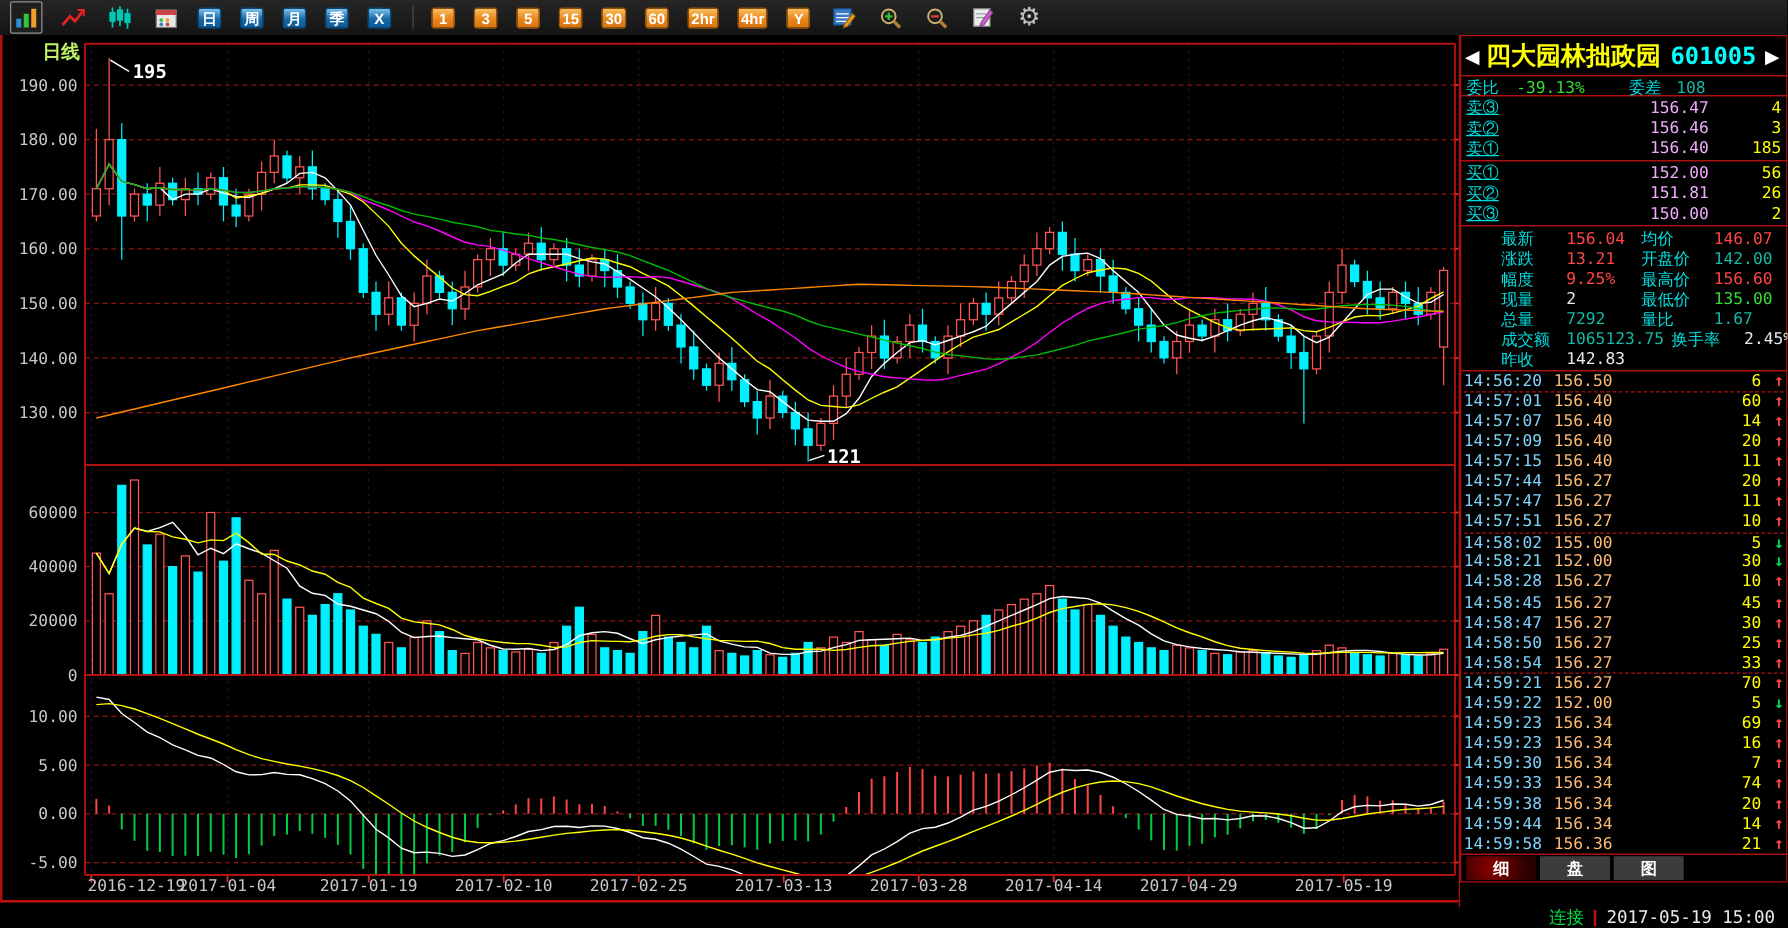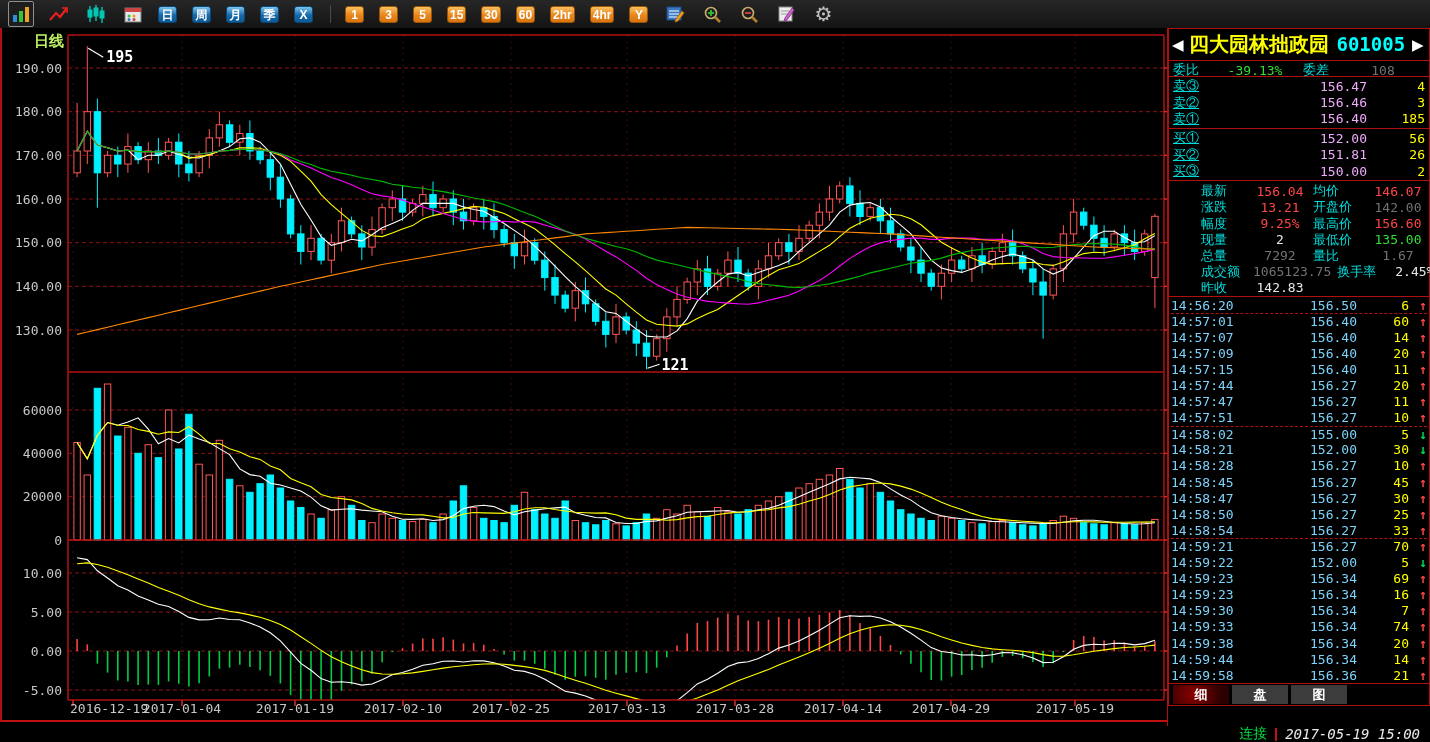--- a/index.html
+++ b/index.html
@@ -29,49 +29,49 @@
   
   .panel{position:absolute;left:1167px;top:28px;width:263px;height:698px;background:#000;
     border-left:1px solid #b01010;box-sizing:border-box;}
   .pbox{border:1px solid #b01010;margin-top:-1px;padding:0 4px;box-sizing:border-box;}
   .p-title{height:33px;display:flex;align-items:center;padding:0 3px;box-sizing:border-box;}
   .arr{color:#fff;font-size:15px;cursor:pointer;width:14px;}
   .sname{color:#ffff00;font-weight:bold;font-size:20px;flex:1;text-align:center;white-space:nowrap;}
   .scode{color:#00ffff;font-weight:bold;font-size:19px;margin:0 4px 0 2px;
     font-family:"DejaVu Sans Mono",monospace;}
   .lbl{color:#00dddd;font-size:13px;white-space:nowrap;}
-  .val{text-align:center;font-family:"DejaVu Sans Mono",monospace;font-size:13px;white-space:nowrap;}
-  .red{color:#ff4545;}.yellow{color:#737373;}.green{color:#33dd33;}.white{color:#e8e8e8;}
+  .val{text-align:left;font-family:"DejaVu Sans Mono",monospace;font-size:13px;white-space:nowrap;}
+  .red{color:#ff4545;}.yellow{color:#14b8a6;}.green{color:#33dd33;}.white{color:#e8e8e8;}
   .wrow{display:grid;grid-template-columns:40px 1fr 44px 1fr;height:17px;align-items:center;}
   .orow{display:flex;height:16.4px;align-items:center;}
   .orow .lbl{width:46px;text-decoration:underline;}
   .orow .prc{flex:1;text-align:right;color:#f0abfc;font-family:"DejaVu Sans Mono",monospace;font-size:13px;}
   .orow .vol{width:58px;text-align:right;color:#ffff00;font-family:"DejaVu Sans Mono",monospace;font-size:13px;}
   .drow{display:grid;grid-template-columns:52px 1fr 64px 1fr;height:16.1px;align-items:center;margin-left:28px;}
   .ticks{height:388px;overflow:hidden;padding:0 2px;}
   .tickrow{display:flex;height:16.1px;align-items:center;box-sizing:border-box;
     font-family:"DejaVu Sans Mono",monospace;font-size:13px;}
   .tickrow.newmin{border-top:1px dashed #b01010;}
   .tt{width:72px;color:#7dd3fc;}
-  .tp{flex:1;text-align:right;color:#7dd3fc;}
+  .tp{flex:1;text-align:left;color:#fdba74;}
   .tv{width:52px;text-align:right;color:#ffff00;}
   .tau,.tad{width:18px;text-align:right;font-weight:bold;}
   .tau{color:#ff4545;}.tad{color:#00dd55;}
   .tabs{height:23px;border:1px solid #b01010;margin-top:-1px;display:flex;align-items:center;
     padding-left:4px;gap:3px;box-sizing:border-box;}
   .tab{width:56px;height:19px;background:#3c3c3c;color:#fff;font-size:13px;font-weight:bold;
     display:flex;align-items:center;justify-content:center;cursor:pointer;}
   .tab.active{background:radial-gradient(circle at 35% 50%,#8a0000,#2a0000 80%);}
   
   .statusbar{position:absolute;left:0;top:726px;width:1430px;height:16px;background:#000;
     display:flex;align-items:center;justify-content:flex-end;gap:8px;padding-right:10px;
     box-sizing:border-box;}
   .conn{color:#00dd44;font-size:14px;}
   .ssep{width:2px;height:13px;background:#c01010;}
-  .dt{color:#e8e8e8;font-family:"DejaVu Sans Mono",monospace;font-size:14px;font-style:italic;}
+  .dt{color:#e8e8e8;font-family:"DejaVu Sans Mono",monospace;font-size:14px;}
 </style>
 </head>
 <body>
 
 <div class="toolbar">
   <span class="ticon sel">
     <svg width="18" height="17">
         <rect x="1" y="9" width="4" height="7" fill="#2e8fd8"></rect>
         <rect x="7" y="5" width="4" height="11" fill="#35c435"></rect>
         <rect x="13" y="1" width="4" height="15" fill="#f0a028"></rect>

